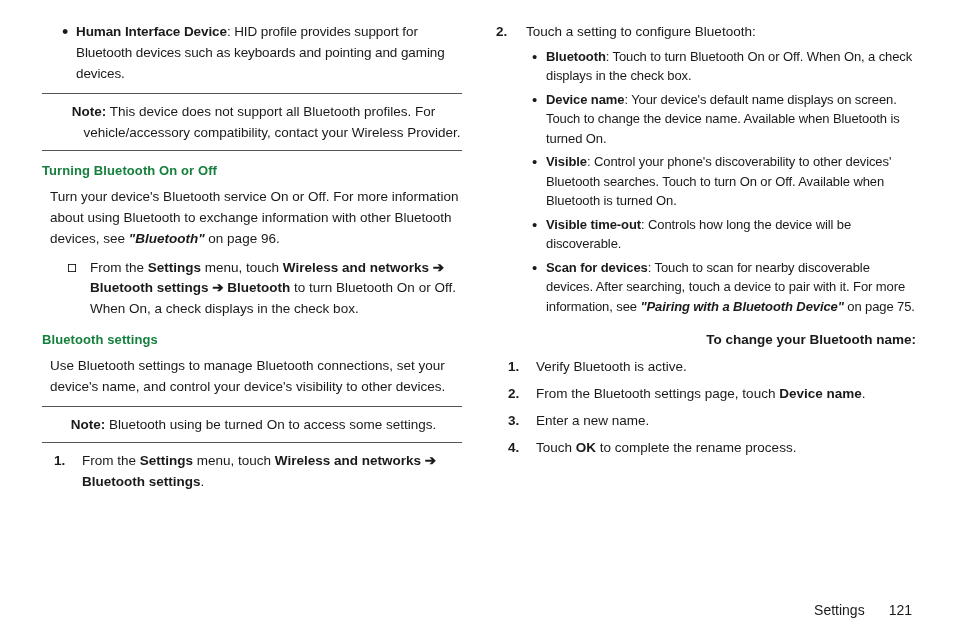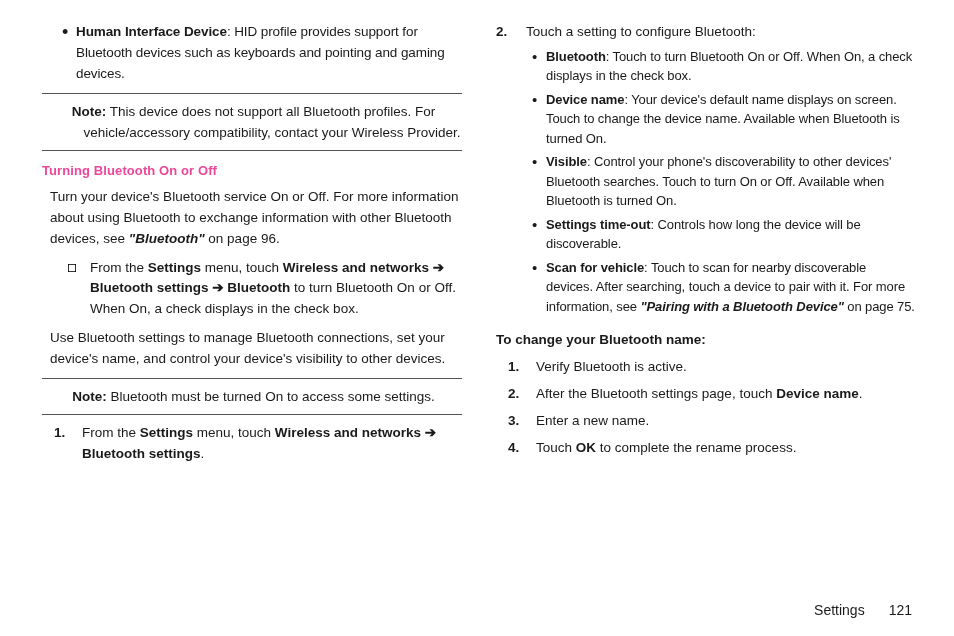--- a/index.html
+++ b/index.html
@@ -49,21 +49,21 @@
   .note {
     padding: 0 0 0 0;
     margin: 6px 0 6px 0;
   }
   .note .note-body {
     padding-left: 40px;
     text-indent: -37px;
     text-align: center;
   }
   .blue-head {
-    color: #ec4899;
+    color: #15803d;
     font-weight: bold;
     font-size: 13px;
     margin: 10px 0 6px 0;
     letter-spacing: 0.1px;
   }
   .para {
     margin: 0 0 8px 8px;
   }
   .square-item {
     display: flex;
@@ -131,20 +131,21 @@
   .r-num-item .num { flex: 0 0 30px; font-weight: bold; }
   .r-num-item .body { flex: 1 1 auto; }
   .sub-list {
     margin-top: 4px;
   }
   .tight { line-height: 1.45; }
   .head2 {
     font-weight: bold;
     font-size: 13.5px;
     margin: 10px 0 6px 0;
+    text-align: right;
   }
   .r-num-list2 {
     margin-left: 12px;
   }
   .r-num-list2 .num-item { margin-left: 0; }
 </style>
 </head>
 <body>
 
 <div class="page">
@@ -176,26 +177,27 @@
         <div class="marker">
           <svg width="8" height="8">
               <rect x="0" y="0" width="8" height="8" fill="none" stroke="#000" stroke-width="1.6"></rect>
             </svg>
         </div>
         <div class="body">
           <span>From the </span><span class="bld">Settings</span><span> menu, touch </span><span class="bld">Wireless and networks ➔ Bluetooth settings ➔ Bluetooth</span><span> to turn Bluetooth On or Off. When On, a check displays in the check box.</span>
         </div>
       </div>
 
+      <div class="blue-head">Bluetooth settings</div>
       <div class="para">Use Bluetooth settings to manage Bluetooth connections, set your device's name, and control your device's visibility to other devices.</div>
 
       <hr class="hr">
       <div class="note">
         <div class="note-body">
-          <span class="bld">Note:</span><span> Bluetooth must be turned On to access some settings.</span>
+          <span class="bld">Note:</span><span> Bluetooth using be turned On to access some settings.</span>
         </div>
       </div>
       <hr class="hr">
 
       <div class="num-list">
         <div class="num-item">
           <div class="num">1.</div>
           <div class="body">
             <span>From the </span><span class="bld">Settings</span><span> menu, touch </span><span class="bld">Wireless and networks ➔ Bluetooth settings</span><span>.</span>
           </div>
@@ -226,44 +228,44 @@
             </div>
             <div class="sub-bullet">
               <div class="marker">•</div>
               <div class="body">
                 <span class="bld">Visible</span><span>: Control your phone's discoverability to other devices' Bluetooth searches. Touch to turn On or Off. Available when Bluetooth is turned On.</span>
               </div>
             </div>
             <div class="sub-bullet">
               <div class="marker">•</div>
               <div class="body">
-                <span class="bld">Settings time-out</span><span>: Controls how long the device will be discoverable.</span>
-              </div>
-            </div>
-            <div class="sub-bullet">
-              <div class="marker">•</div>
-              <div class="body">
-                <span class="bld">Scan for vehicle</span><span>: Touch to scan for nearby discoverable devices. After searching, touch a device to pair with it. For more information, see </span><span class="ital bld">"Pairing with a Bluetooth Device"</span><span> on page 75.</span>
+                <span class="bld">Visible time-out</span><span>: Controls how long the device will be discoverable.</span>
+              </div>
+            </div>
+            <div class="sub-bullet">
+              <div class="marker">•</div>
+              <div class="body">
+                <span class="bld">Scan for devices</span><span>: Touch to scan for nearby discoverable devices. After searching, touch a device to pair with it. For more information, see </span><span class="ital bld">"Pairing with a Bluetooth Device"</span><span> on page 75.</span>
               </div>
             </div>
           </div>
         </div>
       </div>
 
       <div class="head2">To change your Bluetooth name:</div>
 
       <div class="r-num-list2">
         <div class="num-item">
           <div class="num">1.</div>
           <div class="body">Verify Bluetooth is active.</div>
         </div>
         <div class="num-item">
           <div class="num">2.</div>
           <div class="body">
-            <span>After the Bluetooth settings page, touch </span><span class="bld">Device name</span><span>.</span>
+            <span>From the Bluetooth settings page, touch </span><span class="bld">Device name</span><span>.</span>
           </div>
         </div>
         <div class="num-item">
           <div class="num">3.</div>
           <div class="body">Enter a new name.</div>
         </div>
         <div class="num-item">
           <div class="num">4.</div>
           <div class="body">
             <span>Touch </span><span class="bld">OK</span><span> to complete the rename process.</span>

